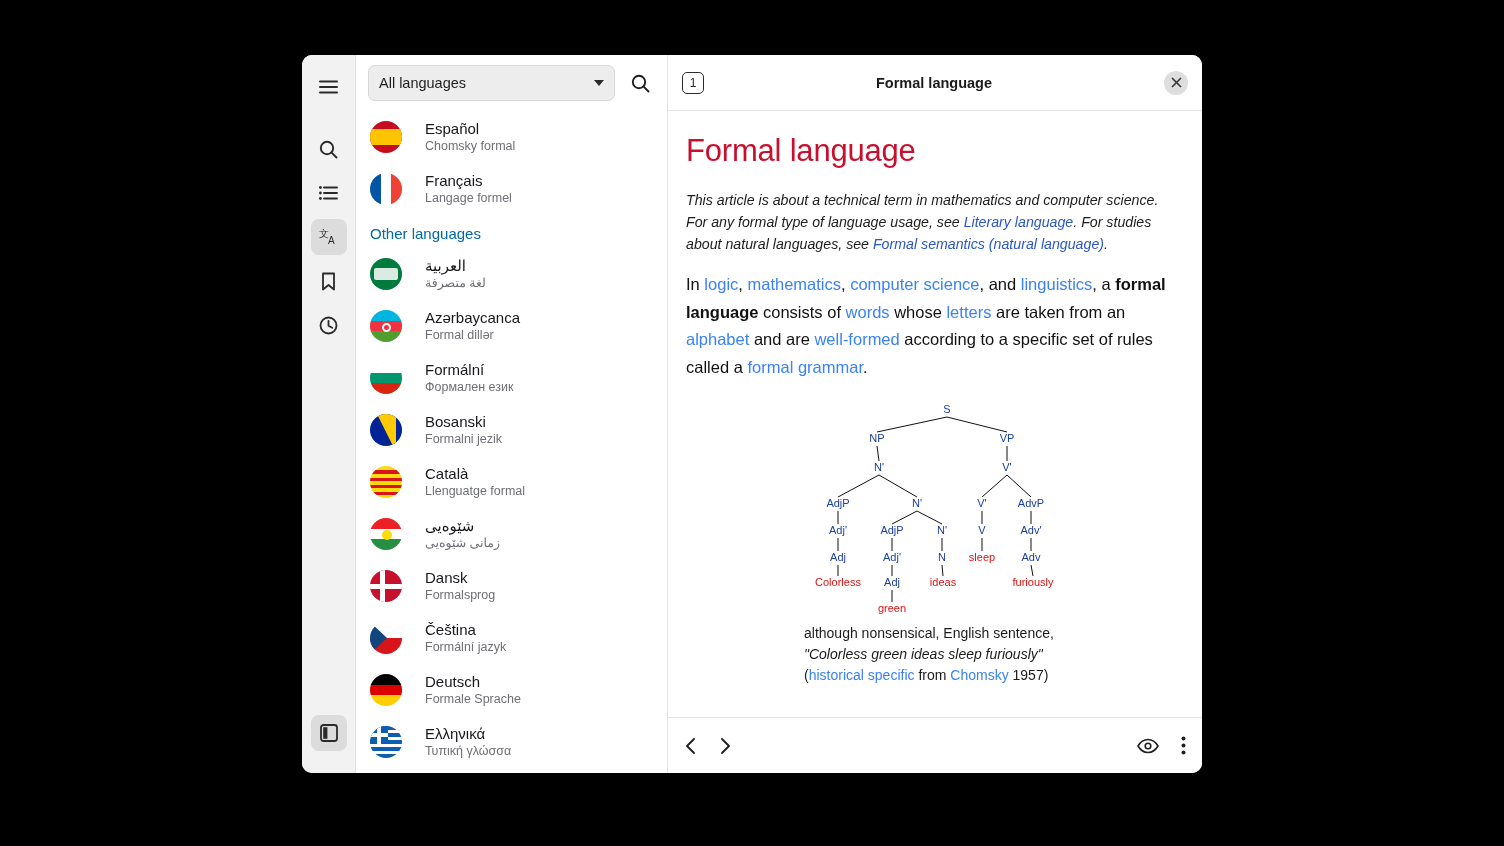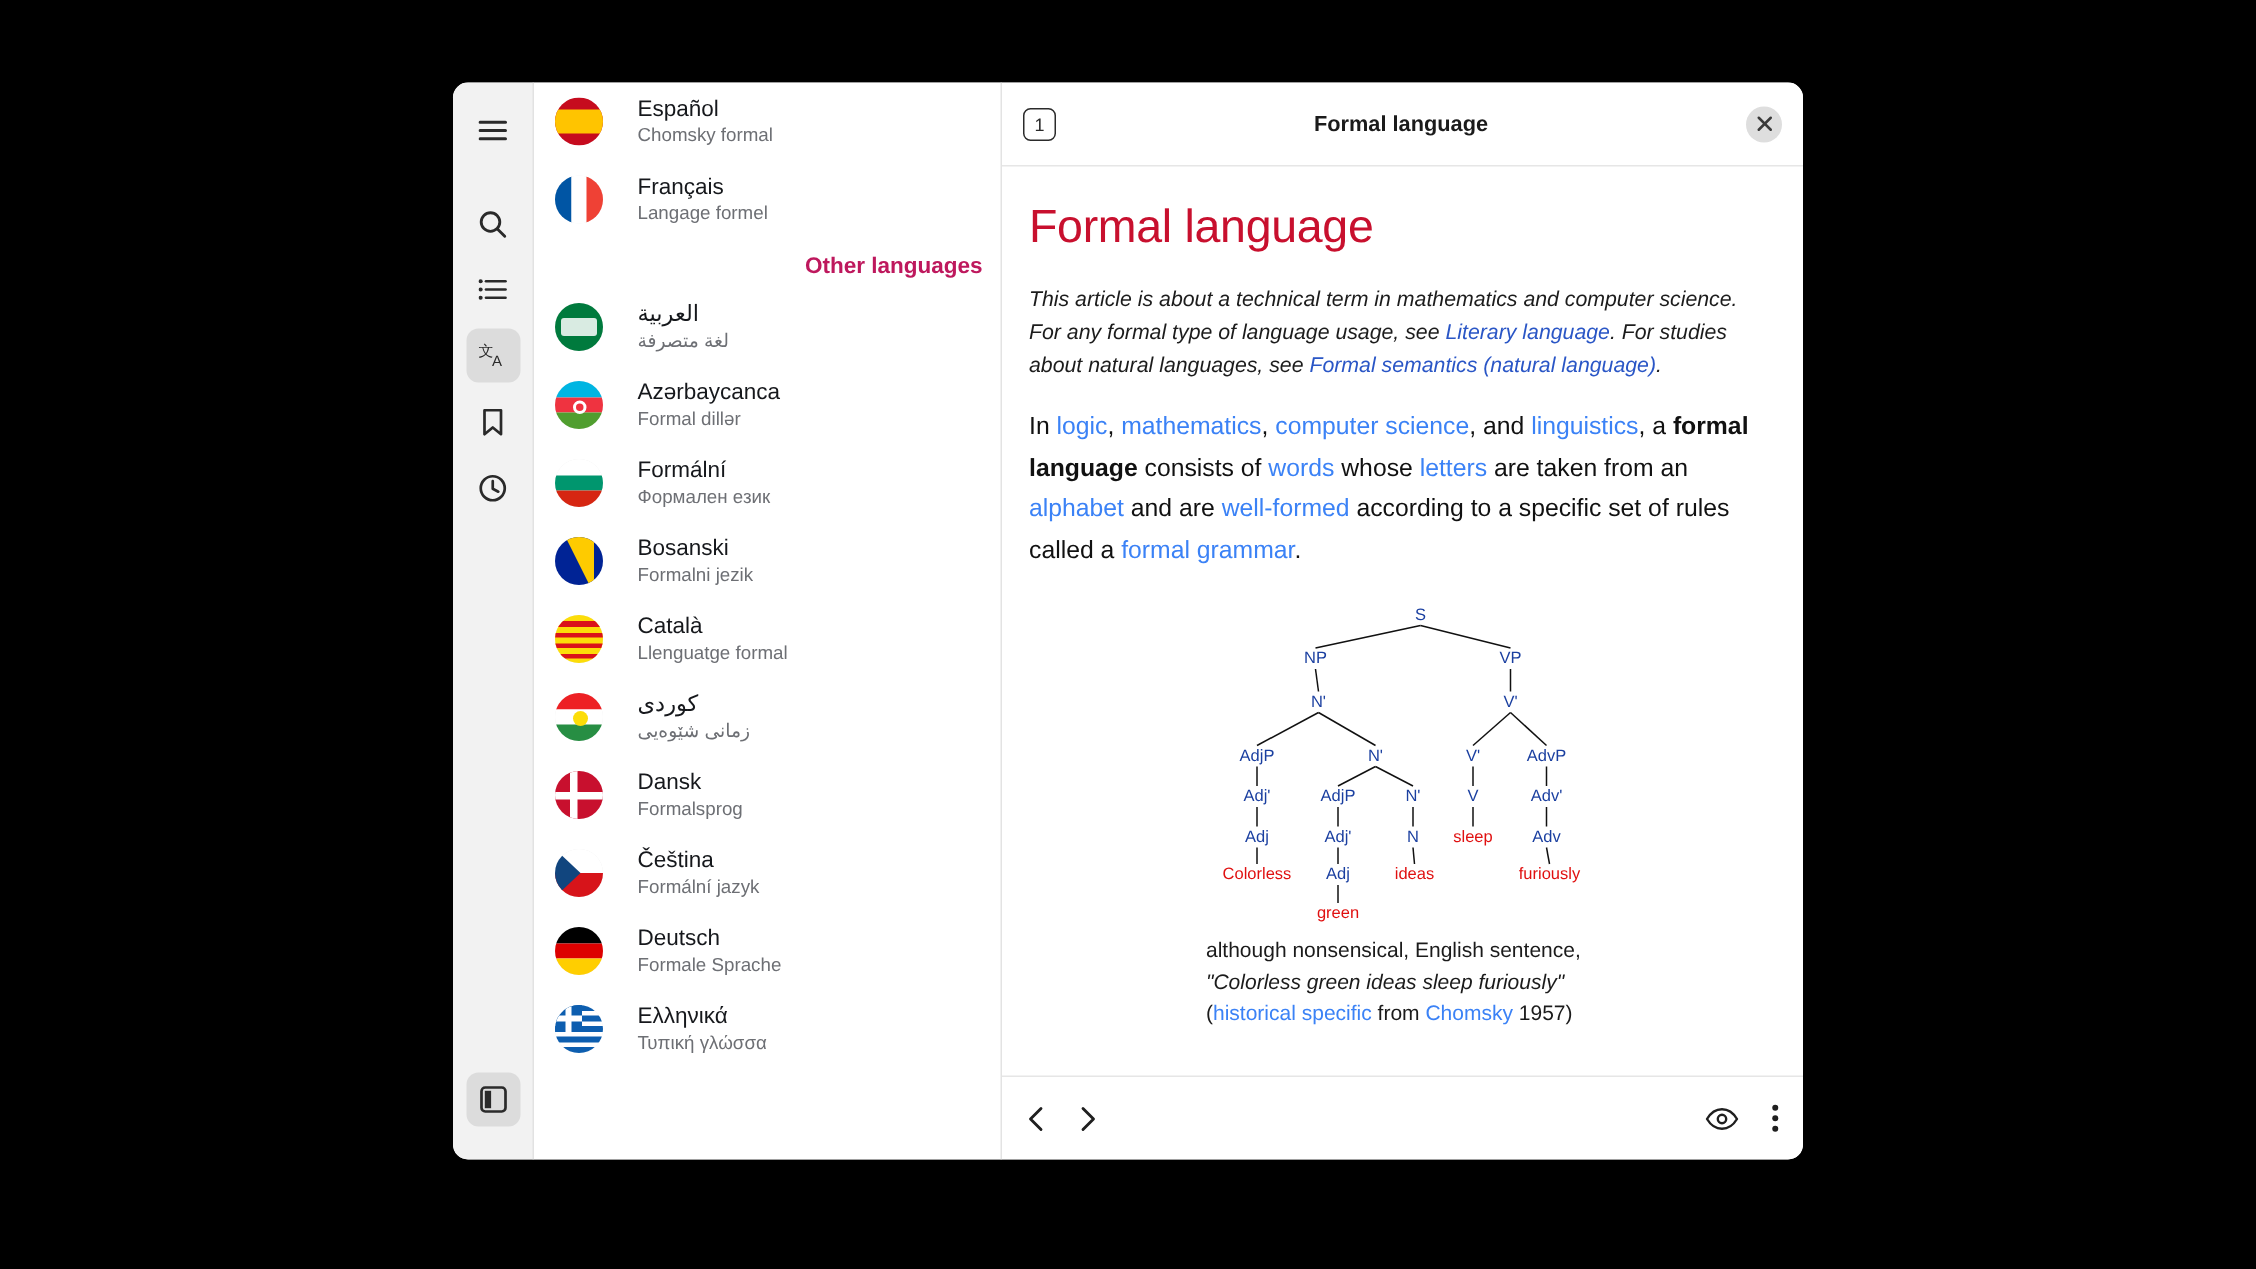--- a/index.html
+++ b/index.html
@@ -97,24 +97,23 @@
     flex-shrink: 0;
     overflow: hidden;
     position: relative;
     box-shadow: 0 0 0 1px rgba(0,0,0,0.08) inset;
   }
   .lang-text { display: flex; flex-direction: column; min-width: 0; }
   .lang-name { font-size: 15px; color: #16181c; line-height: 1.25; }
   .lang-sub { font-size: 12.5px; color: #6d6f74; line-height: 1.3; }
   .section-head {
     font-size: 15px;
-    font-weight: bold;
-    color: #be185d;
+    font-weight: normal;
+    color: #0369a1;
     padding: 10px 12px 6px 14px;
-    text-align: right;
   }
 
   
   .pane { flex: 1; display: flex; flex-direction: column; min-width: 0; background:#fff;}
   .pane-head {
     height: 56px;
     border-bottom: 1px solid #e6e6e6;
     display: flex;
     align-items: center;
     padding: 0 14px;
@@ -244,20 +243,32 @@
     </div>
     <div class="rail-btn sel rail-bottom">
       <svg width="18" height="18" viewBox="0 0 18 18">
           <rect x="1" y="1" width="16" height="16" rx="2.5" fill="none" stroke="currentColor" stroke-width="1.8"></rect>
           <rect x="3.2" y="3.2" width="4.2" height="11.6" fill="currentColor"></rect>
         </svg>
     </div>
   </div>
 
   <div class="sidebar">
+    <div class="sb-top">
+      <div class="dropdown">
+        <span>All languages</span>
+        <span class="caret"></span>
+      </div>
+      <div class="sb-search">
+        <svg width="19" height="19" viewBox="0 0 19 19">
+            <circle cx="8" cy="8" r="6.2" fill="none" stroke="currentColor" stroke-width="1.9"></circle>
+            <line x1="12.6" y1="12.6" x2="17.5" y2="17.5" stroke="currentColor" stroke-width="1.9" stroke-linecap="round"></line>
+          </svg>
+      </div>
+    </div>
 
     <div class="lang-list">
 
       <div class="lang-row">
         <div class="flag">
           <div style="position:absolute;inset:0;background:#c60b1e"></div>
           <div style="position:absolute;left:0;right:0;top:25%;height:50%;background:#ffc400"></div>
         </div>
         <div class="lang-text">
           <span class="lang-name">Español</span>
@@ -341,21 +352,21 @@
       </div>
 
       <div class="lang-row">
         <div class="flag">
           <div style="position:absolute;left:0;right:0;top:0;height:33.3%;background:#ed2024"></div>
           <div style="position:absolute;left:0;right:0;top:33.3%;height:33.4%;background:#fff"></div>
           <div style="position:absolute;left:0;right:0;top:66.7%;height:33.3%;background:#278e43"></div>
           <div style="position:absolute;left:36%;top:36%;width:10px;height:10px;background:#fcdd09;border-radius:50%"></div>
         </div>
         <div class="lang-text">
-          <span class="lang-name">کوردی</span>
+          <span class="lang-name">شێوەیی</span>
           <span class="lang-sub">زمانی شێوەیی</span>
         </div>
       </div>
 
       <div class="lang-row">
         <div class="flag">
           <div style="position:absolute;inset:0;background:#c8102e"></div>
           <div style="position:absolute;left:0;right:0;top:43%;height:15%;background:#fff"></div>
           <div style="position:absolute;top:0;bottom:0;left:32%;width:15%;background:#fff"></div>
         </div>

